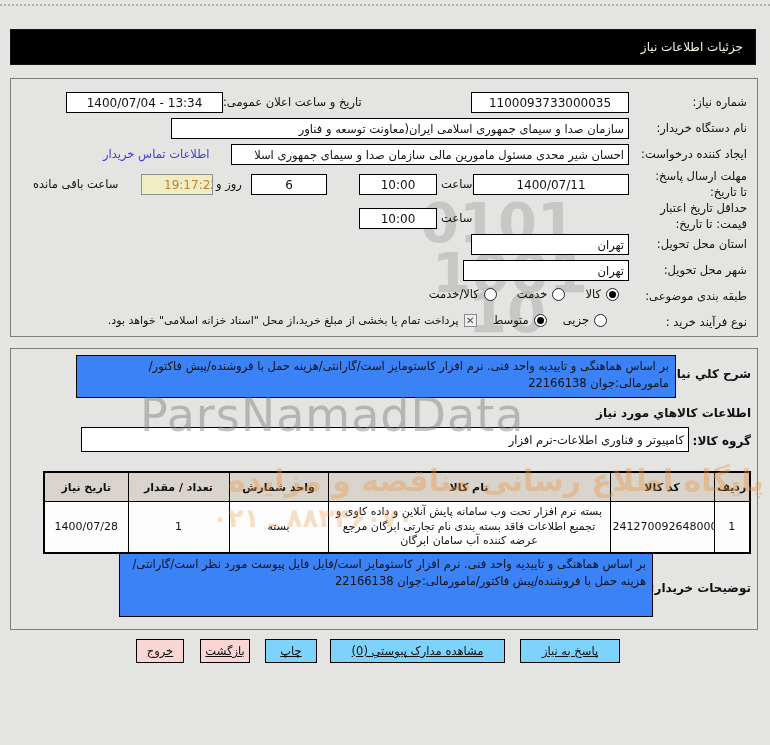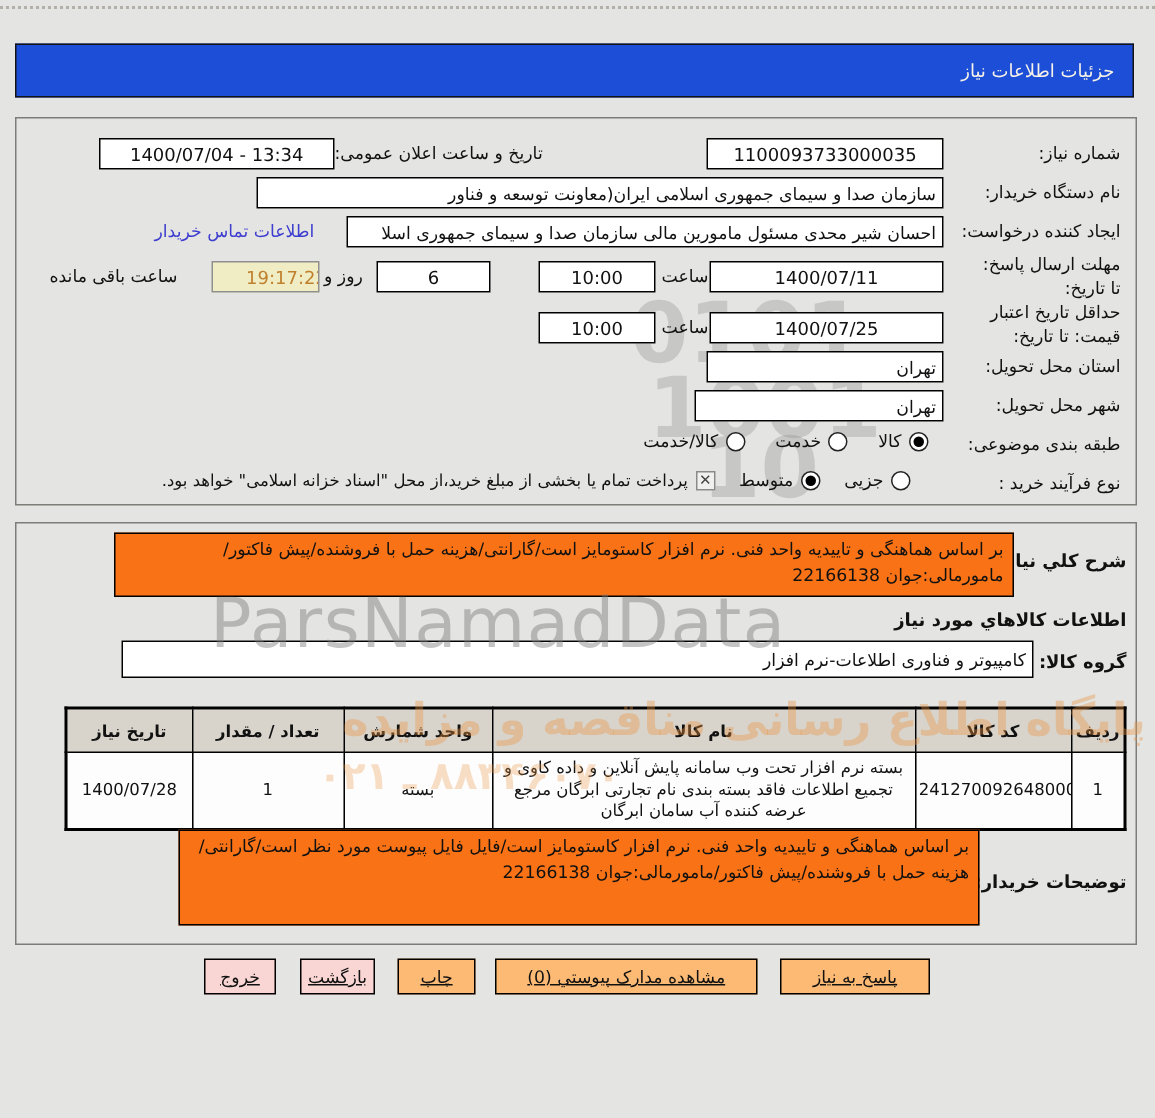--- a/index.html
+++ b/index.html
@@ -1,43 +1,43 @@
 <!DOCTYPE html>
 <html lang="fa"><head>
 <meta charset="utf-8">
 <style>
   html,body{margin:0;padding:0;}
   .stage{position:relative;width:770px;height:745px;background:#e4e4e2;font-family:"DejaVu Sans",sans-serif;direction:rtl;overflow:hidden;color:#111;}
   .dotline{position:absolute;left:0;top:4px;width:100%;height:0;border-top:2px dotted #b3b0aa;}
-  .titlebar{position:absolute;left:10px;top:29px;width:746px;height:36px;background:#1d4ed8;border:1px solid #141414;color:#f7f3e6;font-size:12px;display:flex;align-items:center;padding:0 12px;box-sizing:border-box;}
+  .titlebar{position:absolute;left:10px;top:29px;width:746px;height:36px;background:#000000;border:1px solid #141414;color:#f7f3e6;font-size:12px;display:flex;align-items:center;padding:0 12px;box-sizing:border-box;}
   .fs{position:absolute;border:1px solid #7c7c78;box-sizing:border-box;background:transparent;}
   #fs1{left:10px;top:78px;width:748px;height:259px;}
   #fs2{left:10px;top:348px;width:748px;height:282px;}
   .lbl{position:absolute;font-size:11.5px;color:#111;white-space:nowrap;}
   .lblw{white-space:normal;line-height:1.35;}
   .b{font-weight:bold;font-size:12px;}
   .inp{position:absolute;background:#fff;border:1px solid #000;box-sizing:border-box;font-size:11.5px;display:flex;align-items:center;overflow:hidden;white-space:nowrap;}
   .ctr{justify-content:center;direction:ltr;font-size:12px;}
   .rt{padding:0 4px;}
   .cd{background:#f0edc5;border:1px solid #8f8f8f;color:#c0812f;}
   .link{position:absolute;color:#3d3dd0;font-size:11.5px;white-space:nowrap;cursor:pointer;}
   .optrow{position:absolute;display:flex;align-items:center;font-size:11.5px;}
   .radio{width:13px;height:13px;border:1px solid #222;border-radius:50%;background:#fff;box-sizing:border-box;display:inline-block;flex:none;position:relative;}
   .radio.sel::after{content:"";position:absolute;inset:2px;border-radius:50%;background:#000;}
   .olabel{margin-right:5px;white-space:nowrap;}
   .gap{width:20px;flex:none;}
   .chk{width:13px;height:13px;border:1px solid #8a8a8a;background:#f0f0ee;flex:none;display:flex;align-items:center;justify-content:center;font-size:10px;color:#444;box-sizing:border-box;}
-  .box{position:absolute;background:#f97316;border:1px solid #000;box-sizing:border-box;font-size:11.5px;padding:2px 6px;overflow:hidden;line-height:1.5;}
+  .box{position:absolute;background:#3b82f6;border:1px solid #000;box-sizing:border-box;font-size:11.5px;padding:2px 6px;overflow:hidden;line-height:1.5;}
   #goods-table{position:absolute;left:32px;top:122px;width:706px;border-collapse:collapse;font-size:11px;table-layout:fixed;}
   #goods-table th,#goods-table td{border:1px solid #000;text-align:center;padding:2px;overflow:hidden;}
   #goods-table{border:2px solid #000;}
   #goods-table th{background:#d8d4cb;font-weight:bold;height:24px;}
   #goods-table td{background:#fdfdfd;height:46px;line-height:1.35;}
   .btn{position:absolute;top:639px;height:24px;border:1px solid #000;font-size:11.5px;display:flex;align-items:center;justify-content:center;box-sizing:border-box;cursor:pointer;text-decoration:underline;}
-  .btn-g{background:#fdba74;}
+  .btn-g{background:#7dd3fc;}
   .btn-p{background:#f9d6d3;}
   .wm{position:absolute;pointer-events:none;white-space:nowrap;}
   #wm-d1,#wm-d2,#wm-d3{font-size:56px;font-weight:bold;color:rgba(140,140,140,.32);direction:ltr;}
   #wm-brand{left:140px;top:388px;font-size:46px;font-weight:normal;color:rgba(125,125,125,.45);letter-spacing:1px;direction:ltr;}
   #wm-tag{left:228px;top:463px;font-size:30px;font-weight:bold;color:rgba(235,148,66,.38);}
   #wm-phone{left:212px;top:503px;font-size:26px;font-weight:bold;color:rgba(235,148,66,.30);direction:rtl;}
 </style>
 </head>
 <body>
 
@@ -70,21 +70,20 @@
     <div class="lbl lblw" style="right:10px;top:90px;width:102px;">مهلت ارسال پاسخ: تا تاریخ:</div>
     <div class="inp ctr" style="left:462px;top:95px;width:156px;height:21px;">1400/07/11</div>
     <div class="lbl" style="left:430px;top:98px;">ساعت</div>
     <div class="inp ctr" style="left:348px;top:95px;width:78px;height:21px;">10:00</div>
     <div class="inp ctr" style="left:240px;top:95px;width:76px;height:21px;">6</div>
     <div class="lbl" style="left:205px;top:98px;">روز و</div>
     <div class="inp ctr cd" style="left:130px;top:95px;width:72px;height:21px;padding-left:28px;">19:17:22</div>
     <div class="lbl" style="left:22px;top:98px;">ساعت باقی مانده</div>
 
     <div class="lbl lblw" style="right:10px;top:122px;width:112px;">حداقل تاریخ اعتبار قیمت: تا تاریخ:</div>
-    <div class="inp ctr" style="left:462px;top:129px;width:156px;height:21px;">1400/07/25</div>
     <div class="lbl" style="left:430px;top:132px;">ساعت</div>
     <div class="inp ctr" style="left:348px;top:129px;width:78px;height:21px;">10:00</div>
 
     <div class="lbl" style="right:10px;top:158px;">استان محل تحویل:</div>
     <div class="inp rt" style="left:460px;top:155px;width:158px;height:21px;">تهران</div>
 
     <div class="lbl" style="right:10px;top:184px;">شهر محل تحویل:</div>
     <div class="inp rt" style="left:452px;top:181px;width:166px;height:21px;">تهران</div>
 
     <div class="lbl" style="right:10px;top:210px;">طبقه بندی موضوعی:</div>

